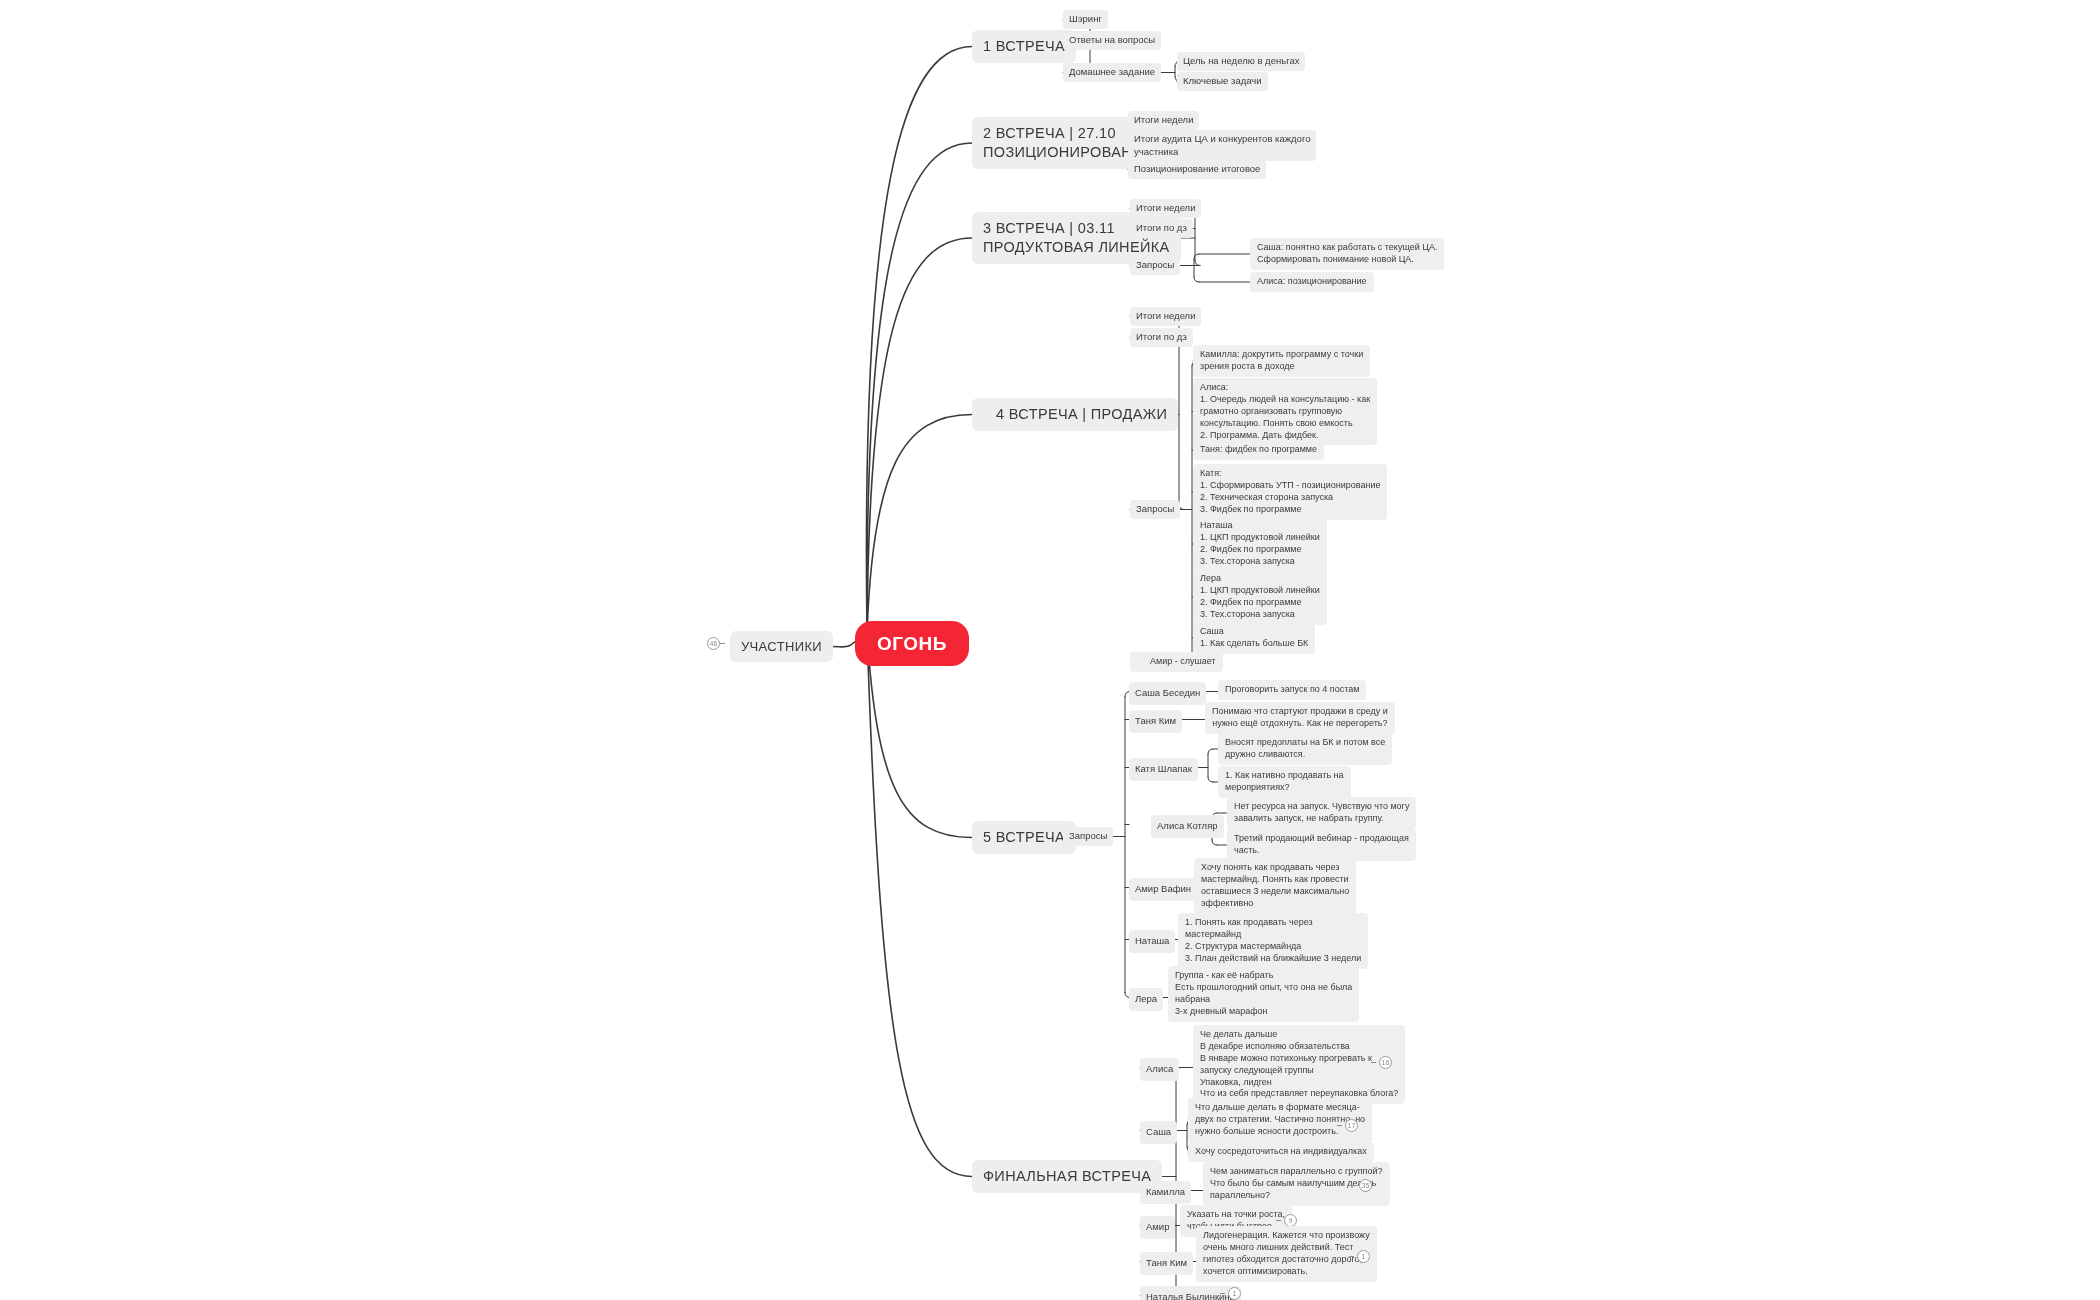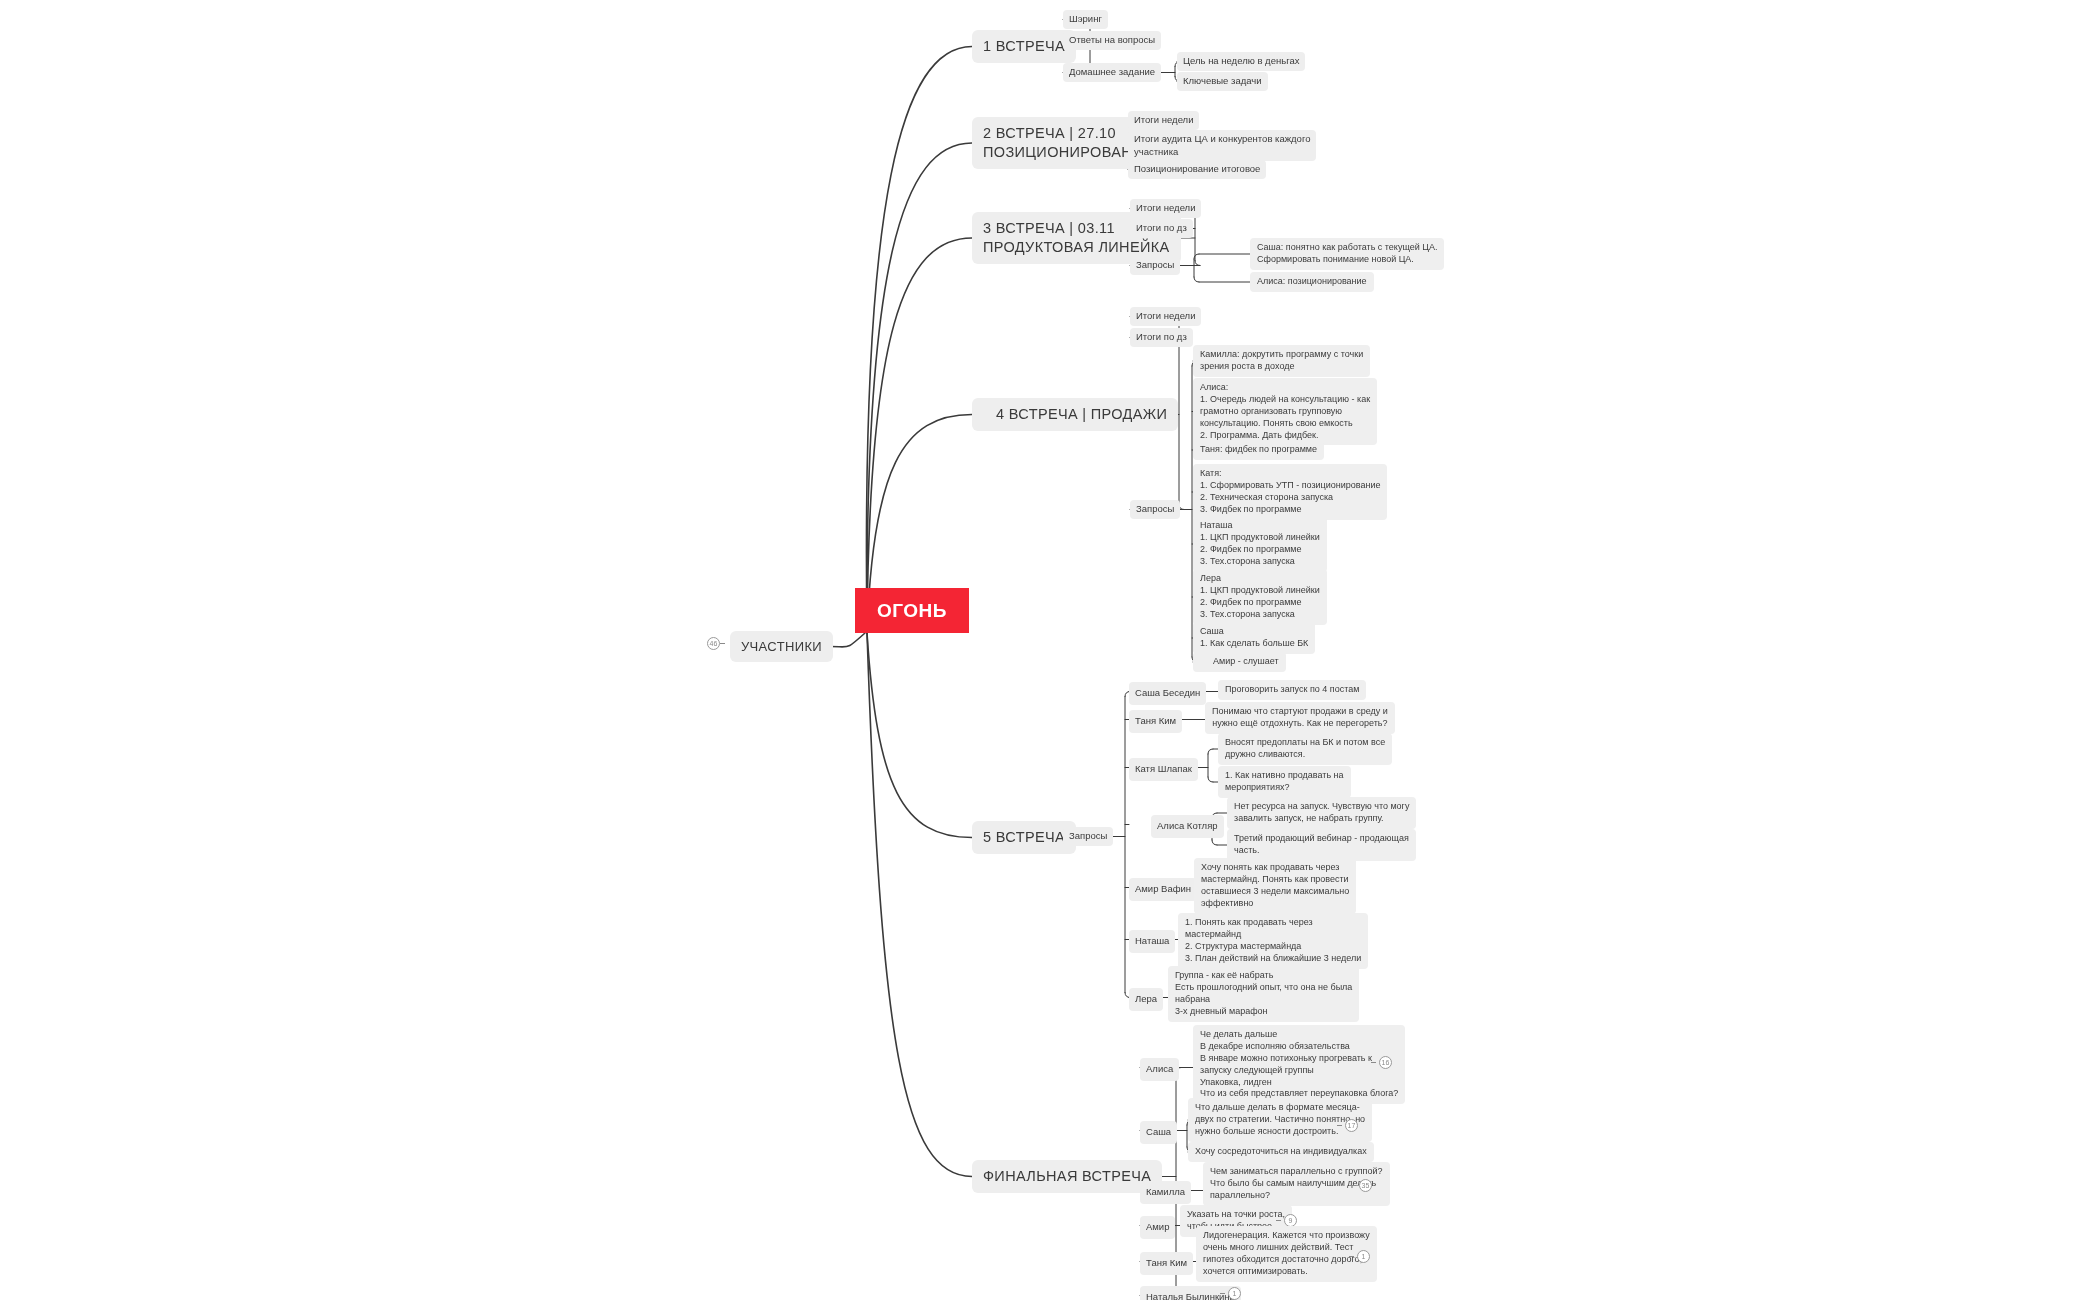--- a/index.html
+++ b/index.html
@@ -30,22 +30,23 @@
     white-space: pre-line;
     line-height: 1.32;
   }
   .root {
     background: #f42534;
     color: #ffffff;
     font-size: 19px;
     font-weight: bold;
     letter-spacing: .5px;
     padding: 10px 22px;
-    border-radius: 0;
+    border-radius: 17px;
     text-align: center;
+    margin-top: 33px;
   }
   .lvl1 {
     font-size: 14.5px;
     letter-spacing: .35px;
     padding: 7px 11px;
     border-radius: 6px;
     color: #3a3a3a;
   }
   .lvl2 {
     font-size: 9.5px;
@@ -245,21 +246,21 @@
   <div class="node lvl3" style="left:1193px; top:516px;">Наташа
 1. ЦКП продуктовой линейки
 2. Фидбек по программе
 3. Тех.сторона запуска</div>
   <div class="node lvl3" style="left:1193px; top:569px;">Лера
 1. ЦКП продуктовой линейки
 2. Фидбек по программе
 3. Тех.сторона запуска</div>
   <div class="node lvl3" style="left:1193px; top:622px;">Саша
 1. Как сделать больше БК</div>
-  <div class="node lvl3" style="left:1193px; top:652px;padding-left:20px;">Амир - слушает</div>
+  <div class="node lvl3" style="left:1130px; top:652px;padding-left:20px;">Амир - слушает</div>
 
   <div class="node lvl1" style="left:972px; top:821px;">5 ВСТРЕЧА</div>
   <div class="node lvl2" style="left:1063px; top:827px;">Запросы</div>
 
   <div class="node person" style="left:1129px; top:682px;">Саша Беседин</div>
   <div class="node lvl3" style="left:1218px; top:680px;">Проговорить запуск по 4 постам</div>
 
   <div class="node person" style="left:1129px; top:710px;">Таня Ким</div>
   <div class="node lvl3" style="left:1205px; top:702px;text-align:center;">Понимаю что стартуют продажи в среду и
 нужно ещё отдохнуть. Как не перегореть?</div>

